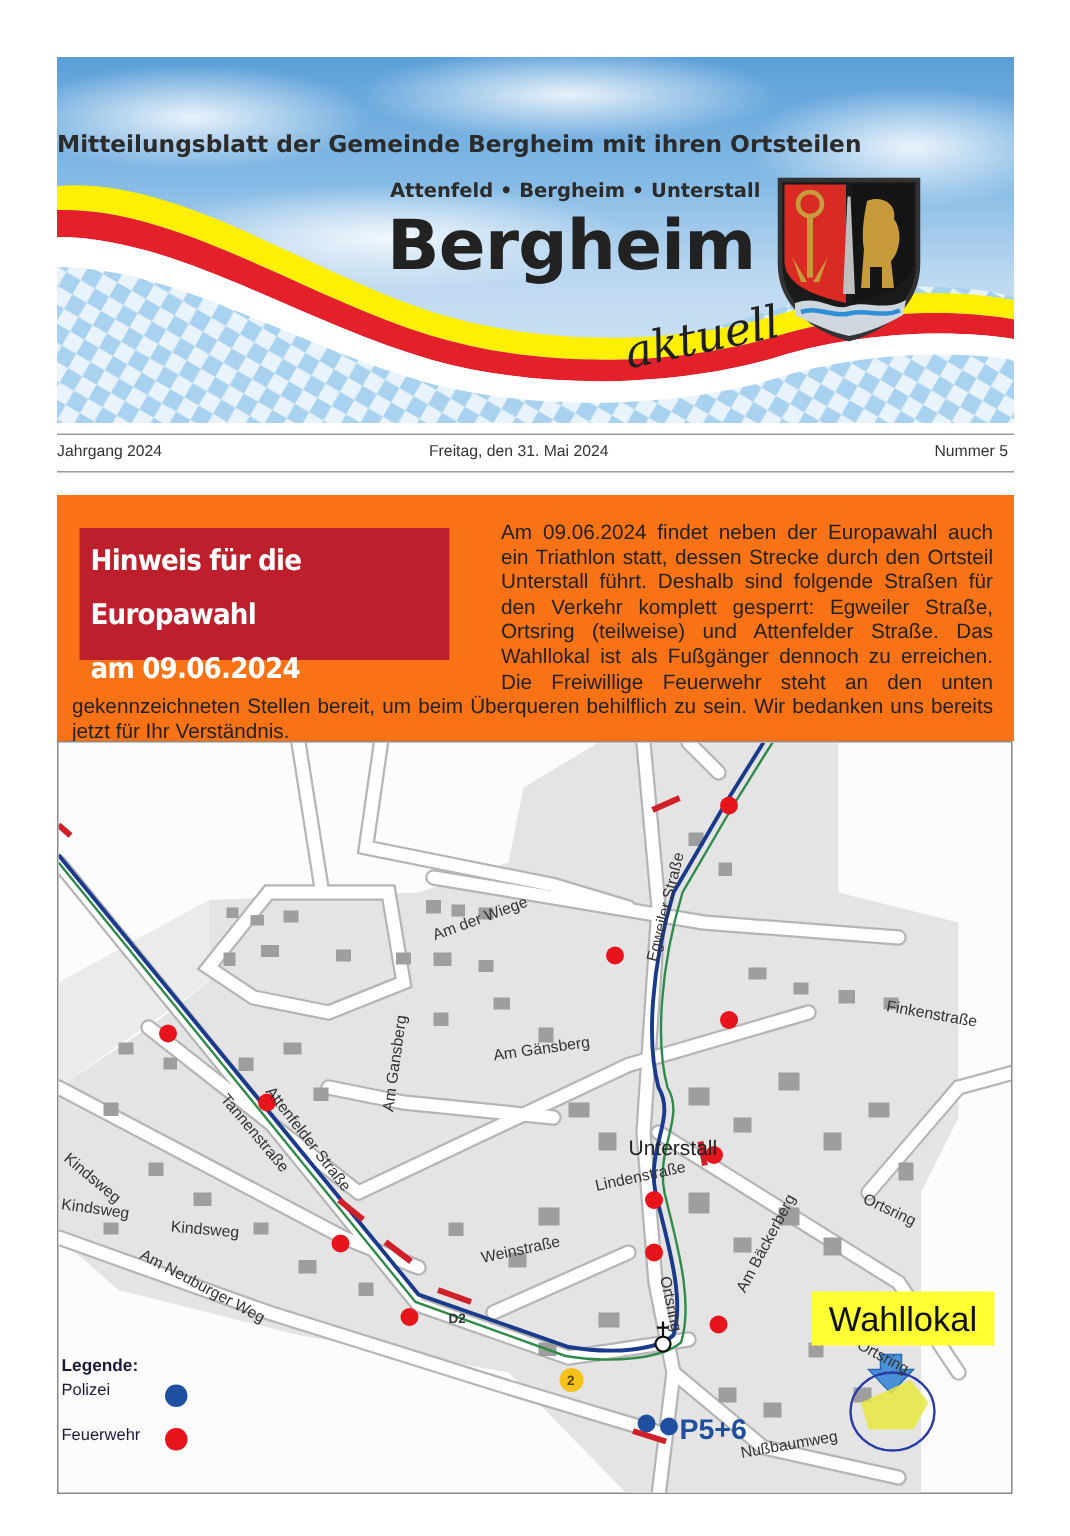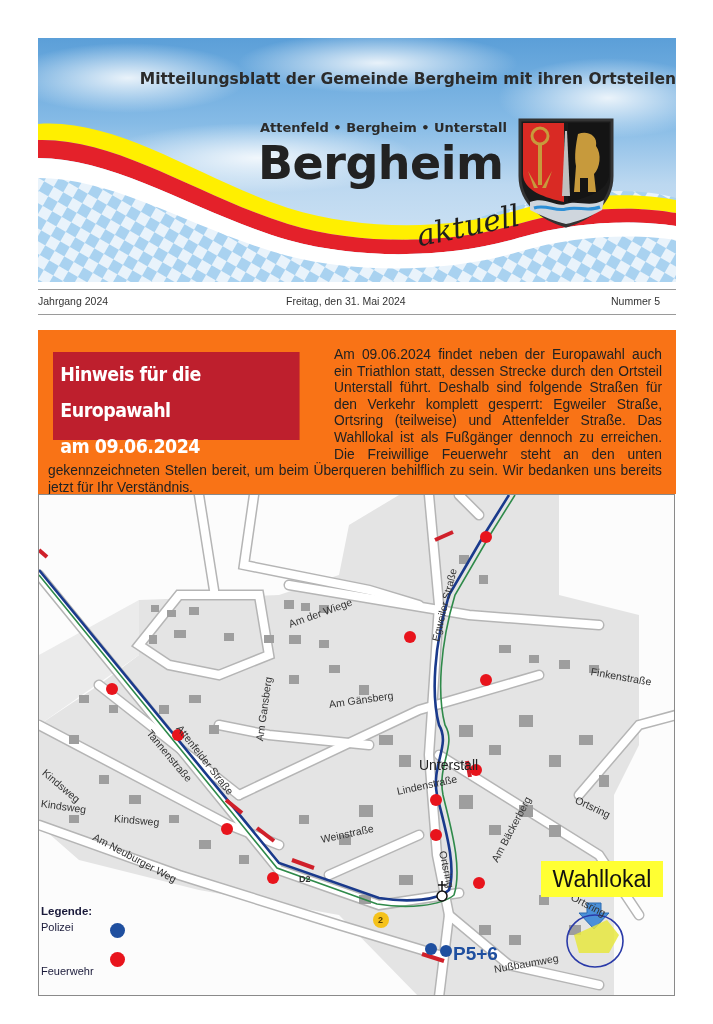--- a/index.html
+++ b/index.html
@@ -1,27 +1,27 @@
 <!DOCTYPE html>
 <html><head>
 <meta charset="utf-8">
 <style>
   html, body { margin: 0; padding: 0; }
   body { width: 713px; height: 1024px; background: #ffffff; position: relative; overflow: hidden; font-family: "Liberation Sans", sans-serif; }
   .banner { position: absolute; left: 38px; top: 38px; width: 638px; height: 244px; overflow: hidden;
     background: linear-gradient(180deg, #5b9fd8 0%, #86bbe6 35%, #bcd8f0 60%, #d8e8f6 100%); }
   .banner svg.bg { position: absolute; left: 0; top: 0; }
-  .subtitle-top { position: absolute; left: 0; width: 638px; top: 32px; text-align: right; font-family: "DejaVu Sans", sans-serif; font-weight: bold; font-size: 15.5px; color: #2b2b2b; }
+  .subtitle-top { position: absolute; left: 0; width: 638px; top: 49px; text-align: left; font-family: "DejaVu Sans", sans-serif; font-weight: bold; font-size: 15.5px; color: #2b2b2b; }
   .villages { position: absolute; left: 222px; top: 82px; font-family: "DejaVu Sans", sans-serif; font-weight: bold; font-size: 13px; color: #2b2b2b; }
   .title-big { position: absolute; left: 220px; top: 98px; font-family: "DejaVu Sans", sans-serif; font-weight: bold; font-size: 46px; letter-spacing: -0.5px; color: #222222; }
   .aktuell { position: absolute; left: 378px; top: 170px; font-family: "DejaVu Serif", serif; font-style: italic; font-size: 30px; color: #1f1f1f; transform: rotate(-12deg); }
   .crest { position: absolute; left: 478px; top: 78px; }
   .meta-bar { position: absolute; left: 38px; top: 289px; width: 638px; height: 24px; border-top: 1px solid #9a9a9a; border-bottom: 1px solid #9a9a9a; font-size: 10.5px; color: #333; }
   .meta-bar span { position: absolute; top: 5px; }
-  .meta-left { left: 0; } .meta-center { left: 248px; } .meta-right { right: 16px; }
+  .meta-left { left: 0; } .meta-center { left: 248px; } .meta-right { right: 4px; }
   .notice { position: absolute; left: 38px; top: 330px; width: 638px; height: 164px; background: #f97316; }
   .notice-head { position: absolute; left: 15px; top: 22px; width: 268px; height: 88px; background: #be1f2d; color: #fff; font-family: "DejaVu Sans", sans-serif; font-weight: bold; font-size: 19px; line-height: 36px; padding: 4px 0 0 8px; box-sizing: border-box; letter-spacing: -0.6px; transform: scaleX(0.92); transform-origin: left; }
   .notice-body { position: absolute; left: 0; top: 17px; width: 638px; padding: 0 14px 0 10px; box-sizing: border-box; font-size: 13.8px; line-height: 16.6px; color: #222; text-align: justify; }
   .notice-body .float { float: left; width: 286px; height: 104px; }
   .map { position: absolute; left: 38px; top: 494px; width: 637px; height: 502px; border: 1px solid #8a8a8a; background: #fcfcfc; overflow: hidden; box-sizing: border-box; }
   .map svg { position: absolute; left: 0; top: 0; }
   .legend { position: absolute; left: 2px; top: 410px; font-size: 11px; color: #1a1a3a; }
   .legend .lg-title { font-weight: bold; font-size: 11.5px; }
   .legend .lg-row { position: absolute; left: 0; white-space: nowrap; }
   .legend .dot { position: absolute; width: 15px; height: 15px; border-radius: 50%; }
@@ -259,18 +259,18 @@
   <div class="p56" style="left:414px; top:448px;">P5+6</div>
 
   <div class="wahllokal">Wahllokal</div>
 
   <div class="legend">
     <div class="lg-title">Legende:</div>
     <div class="lg-row" style="top:16px;">
       <span>Polizei</span>
     </div>
     <div class="dot" style="left:69px; top:18px; background:#1f4f9f;"></div>
-    <div class="lg-row" style="top:60px;">
+    <div class="lg-row" style="top:46px;">
       <span>Feuerwehr</span>
     </div>
     <div class="dot" style="left:69px; top:47px; background:#e8141c;"></div>
   </div>
 </div>
 
 </body></html>

